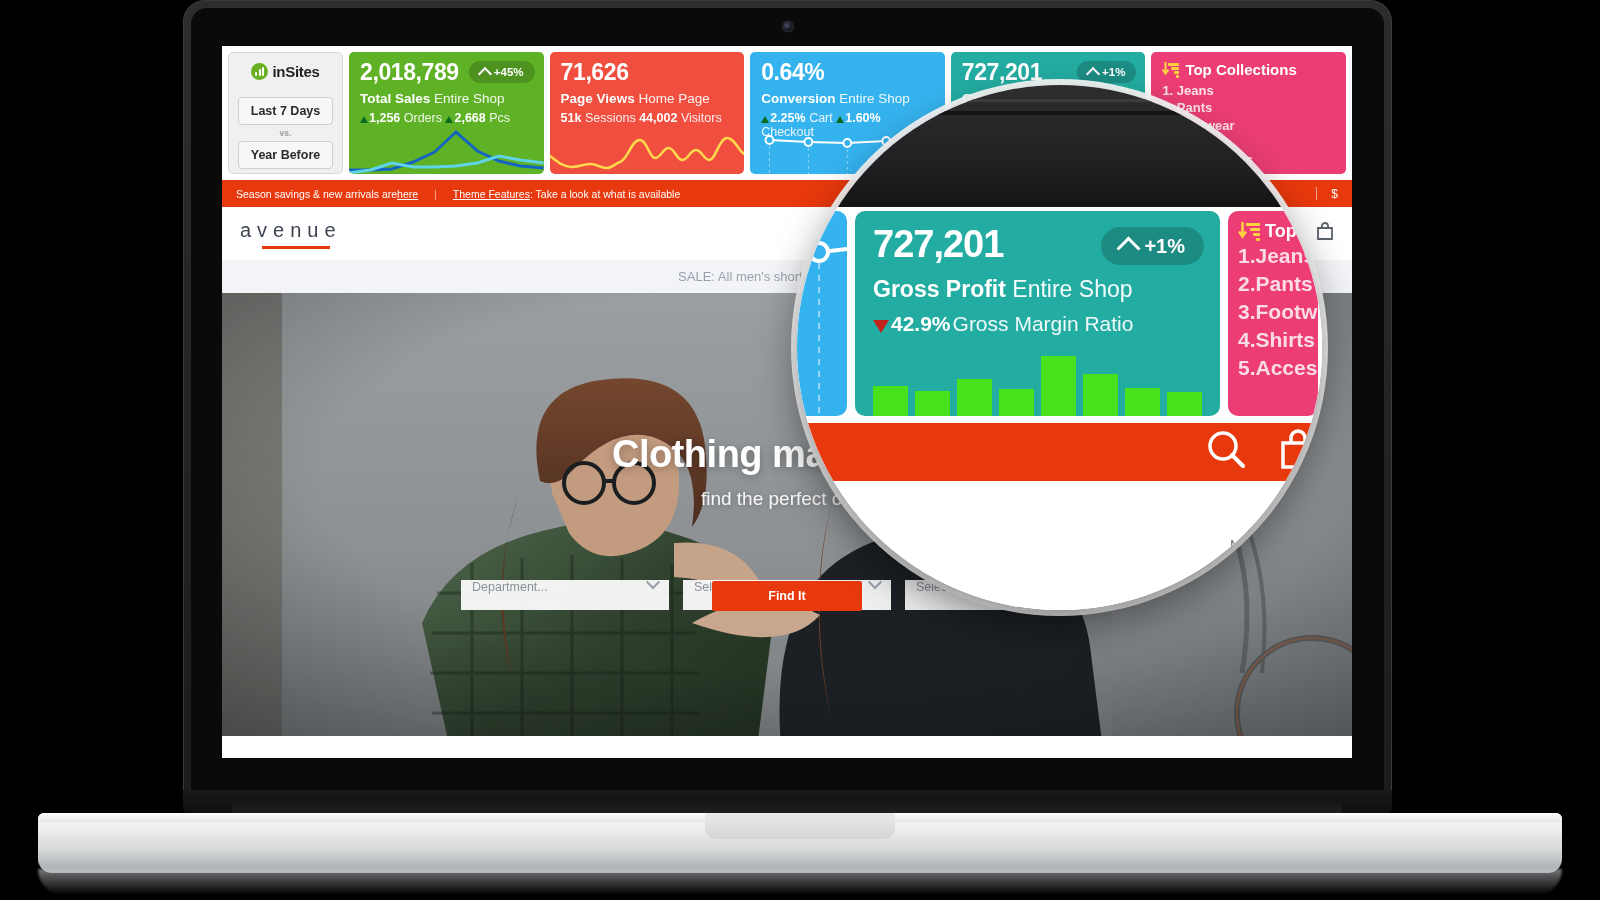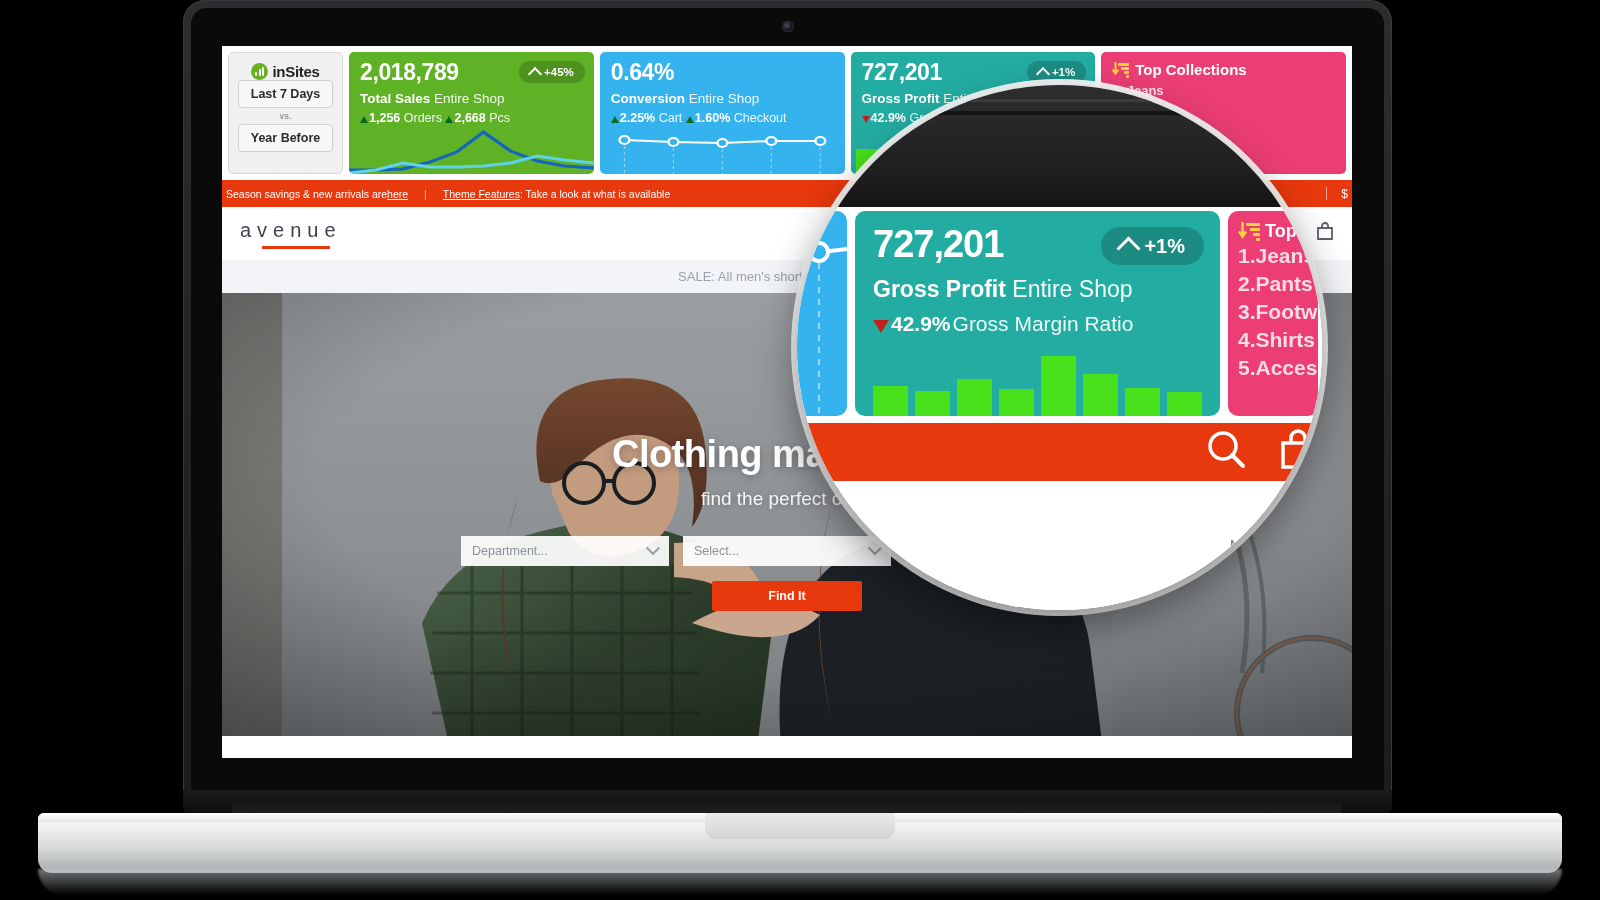--- a/index.html
+++ b/index.html
@@ -36,21 +36,21 @@
     background:linear-gradient(180deg,rgba(210,213,216,.55) 0%,rgba(0,0,0,0) 100%);
     border-radius:0 0 30px 30px;filter:blur(1px);}
 
   
   .dash{position:absolute;left:0;top:0;width:1130px;height:134px;background:#fff;
     display:flex;gap:6px;padding:6px;box-sizing:border-box;}
   .panel{position:relative;border-radius:5px;overflow:hidden;box-sizing:border-box;}
 
   .side{width:115px;background:#f0f0f0;border:1px solid #d8d8d8;border-radius:5px;
     display:flex;flex-direction:column;align-items:center;padding-top:10px;box-sizing:border-box;}
-  .brand{display:flex;align-items:center;gap:4px;margin-bottom:0;}
+  .brand{display:flex;align-items:center;gap:4px;margin-bottom:17px;}
   .brand-dot{width:17px;height:17px;border-radius:50%;background:#6ab023;
     display:flex;align-items:flex-end;justify-content:center;gap:1.5px;padding-bottom:4px;box-sizing:border-box;}
   .brand-dot i{display:block;width:2px;background:#fff;border-radius:1px;}
   .brand-dot i:nth-child(1){height:4px}.brand-dot i:nth-child(2){height:7px}.brand-dot i:nth-child(3){height:9px}
   .brand-name{font-size:15px;font-weight:bold;color:#231f20;letter-spacing:-.3px;}
   .btn-range{width:93px;height:26px;background:#f7f7f7;border:1px solid #cfcfcf;border-radius:4px;
     font-size:12.5px;font-weight:bold;color:#2b2b2b;display:flex;align-items:center;justify-content:center;}
   .vs{font-size:8.5px;color:#9a9a9a;margin:3px 0;font-weight:bold;}
 
   .card{flex:1;padding:9px 11px 16px;color:#fff;position:relative;}
@@ -76,39 +76,39 @@
   .pink-head{display:flex;align-items:center;gap:6px;font-size:15px;font-weight:bold;}
   .sort-icon{width:17px;height:15px;position:relative;flex:none;}
   .sort-icon .bar{position:absolute;right:0;height:2.6px;background:#ffd23f;border-radius:1px;}
   .coll-list{margin-top:4px;font-size:13px;font-weight:bold;line-height:1.33;}
   .coll-list div{white-space:nowrap;}
   .coll-list span{opacity:.85;font-weight:bold;}
 
   
   .store{position:absolute;left:0;top:134px;width:1130px;height:578px;background:#fff;overflow:hidden;}
   .annbar{height:27px;background:#e8380d;display:flex;align-items:center;
-    padding:0 4px;color:#fff;font-size:10.5px;box-sizing:border-box;}
+    padding:0 14px;color:#fff;font-size:10.5px;box-sizing:border-box;}
   .annbar a{color:#fff;text-decoration:underline;}
   .annbar .sep{margin:0 16px;opacity:.6;}
   .annbar .right{margin-left:auto;display:flex;align-items:center;gap:14px;font-size:12px;}
   .annbar .divider{width:1px;height:13px;background:rgba(255,255,255,.55);}
   .logobar{height:53px;background:#fff;display:flex;align-items:center;padding:0 18px;box-sizing:border-box;}
   .logo{font-size:20px;letter-spacing:6px;color:#3c4451;font-weight:normal;position:relative;padding-bottom:6px;}
   .logo::after{content:"";position:absolute;left:22px;bottom:-1px;width:68px;height:3px;background:#e8380d;}
   .navicons{margin-left:auto;display:flex;align-items:center;gap:22px;}
   .salebar{height:33px;background:#f3f4f8;display:flex;align-items:center;justify-content:center;
     color:#9aa0ab;font-size:13px;}
   .hero{position:relative;height:465px;overflow:hidden;background:#8d9195;}
   .hero-bg{position:absolute;inset:0;}
   .hero-txt{position:absolute;left:0;right:0;top:140px;text-align:center;color:#fff;}
   .hero-h1{font-size:38px;font-weight:bold;letter-spacing:-.5px;text-shadow:0 2px 8px rgba(0,0,0,.28);}
   .hero-p{font-size:19px;margin-top:12px;opacity:.93;text-shadow:0 1px 6px rgba(0,0,0,.3);}
   .hero-form{position:absolute;left:0;right:0;top:243px;display:flex;justify-content:center;gap:14px;}
-  .sel{width:208px;height:30px;background:rgba(255,255,255,.93);display:flex;align-items:center;
-    padding:0 11px;box-sizing:border-box;color:#8b9099;font-size:12.5px;}
+  .sel{width:208px;height:30px;background:rgba(255,255,255,.93);display:flex;align-items:flex-start;
+    padding:0 11px;box-sizing:border-box;color:#8b9099;font-size:12.5px;margin-top:44px;}
   .sel .cv{margin-left:auto;width:8px;height:8px;border-right:2px solid #99a0a8;
     border-bottom:2px solid #99a0a8;transform:rotate(45deg) translate(-2px,-2px);}
   .hero-btn{position:absolute;left:50%;top:288px;transform:translateX(-50%);
     width:150px;height:30px;background:#e8380d;color:#fff;border-radius:2px;
     display:flex;align-items:center;justify-content:center;font-size:12.5px;font-weight:bold;}
   .store-foot{position:absolute;left:0;bottom:0;width:100%;height:22px;background:#fff;}
 
   
   .lens{position:absolute;left:797px;top:85px;width:525px;height:525px;border-radius:50%;
     overflow:hidden;background:#fff;
@@ -210,20 +210,40 @@
           <span class="lbl">Pcs</span>
         </div>
         <div class="spark">
           <svg viewBox="0 0 200 48" preserveAspectRatio="none">
             <polyline points="0,44 22,44 44,43 66,36 88,26 110,6 132,25 154,35 176,40 200,42" fill="none" stroke="#1565c0" stroke-width="3"></polyline>
             <polyline points="0,47 22,44 44,37 66,41 88,41 110,40 132,37 154,30 176,34 200,37" fill="none" stroke="#5fd4e8" stroke-width="3"></polyline>
           </svg>
         </div>
       </div>
 
+      <div class="panel card c-red">
+        <div class="kpi-num">71,626</div>
+        <div class="kpi-title">
+          <span>Page Views</span>
+          <span class="sub">Home Page</span>
+        </div>
+        <div class="kpi-sub">
+          <b>51k</b>
+          <span class="lbl">Sessions</span>
+          <b>44,002</b>
+          <span class="lbl">Visitors</span>
+        </div>
+        <div class="spark">
+          <svg viewBox="0 0 200 48" preserveAspectRatio="none">
+            <path d="M0,30 C8,36 14,41 22,41 C30,41 34,38 42,38 C48,38 52,42 58,42 C64,42 66,38 72,36
+                     C80,33 84,14 92,14 C100,14 102,32 108,32 C114,32 116,22 122,22 C128,22 130,34 136,34
+                     C142,34 144,24 150,24 C156,24 158,34 164,34 C170,34 174,12 182,12 C190,12 194,26 200,28" fill="none" stroke="#ffd84d" stroke-width="2.6" stroke-linecap="round"></path>
+          </svg>
+        </div>
+      </div>
 
       <div class="panel card c-blue">
         <div class="kpi-num">0.64%</div>
         <div class="kpi-title">
           <span>Conversion</span>
           <span class="sub">Entire Shop</span>
         </div>
         <div class="kpi-sub">
           <span class="arr arr-up"></span><b>2.25%</b>
           <span class="lbl">Cart</span>

